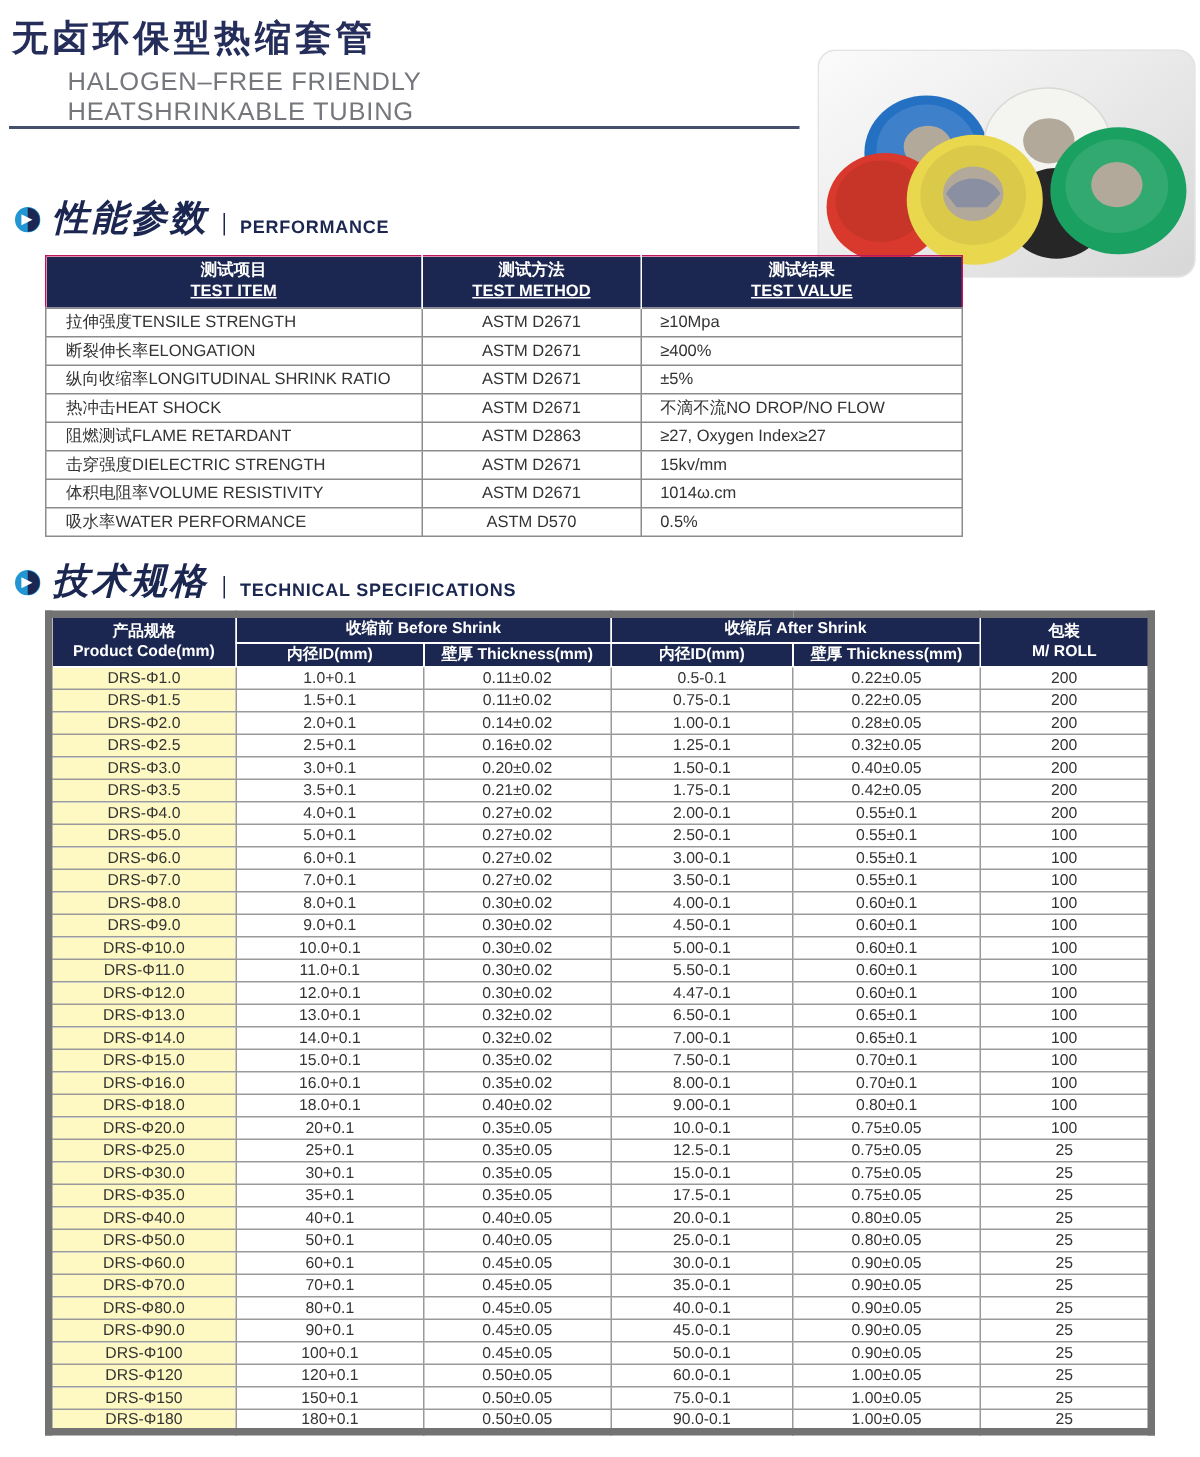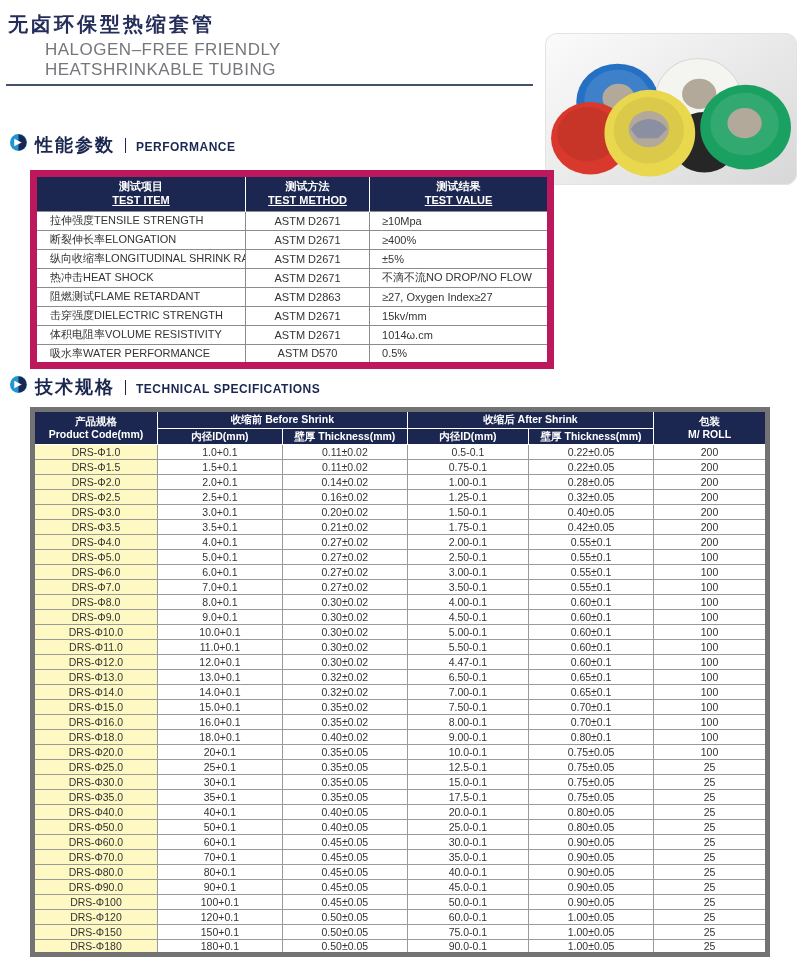--- a/index.html
+++ b/index.html
@@ -2,42 +2,42 @@
 <html><head>
 <meta charset="utf-8">
 <style>
   * { margin:0; padding:0; box-sizing:border-box; }
   html,body { background:#ffffff; }
   body { width:800px; height:971px; position:relative; font-family:"Liberation Sans", sans-serif; color:#333; }
   .page { position:relative; width:800px; height:971px; overflow:hidden; background:#fff; }
 
   
   .doc-header { position:absolute; left:8px; top:12px; width:540px; }
-  .title-cn { font-size:20px; font-weight:bold; color:#252e5a; letter-spacing:3px; line-height:1.2; }
+  .title-cn { font-size:24px; font-weight:bold; color:#252e5a; letter-spacing:3px; line-height:1.2; }
   .subtitle { margin-top:4px; font-size:17px; font-weight:normal; color:#75777c; letter-spacing:0.5px; line-height:1.18;margin-left:37px; }
   .header-rule { position:absolute; left:6px; top:84px; width:527px; height:2px; background:#454f6e; }
 
   
   .product-photo { position:absolute; left:545px; top:33px; width:252px; height:152px; border-radius:12px;
     background:linear-gradient(145deg,#fbfbfb 0%,#ececec 45%,#d7d7d7 100%); box-shadow:0 0 0 1px #e3e3e3 inset; overflow:hidden; }
   .product-photo svg { display:block; width:100%; height:100%; }
 
   
   .section-head { position:absolute; display:flex; align-items:flex-end; gap:8px; }
   .section-head .sec-icon { width:17px; height:17px; margin-bottom:3px; flex:0 0 auto; }
-  .sec-title-cn { font-size:18px; font-weight:bold; color:#1b2750; letter-spacing:2px; line-height:1; }
+  .sec-title-cn { font-size:24px; font-weight:bold; color:#1b2750; letter-spacing:2px; line-height:1;font-style:italic; }
   .sec-divider { width:1px; height:15px; background:#1b2750; margin:0 2px 1px 2px; }
   .sec-title-en { font-size:12px; font-weight:bold; color:#1b2750; letter-spacing:0.5px; line-height:1; margin-bottom:1px; }
 
   
   table { border-collapse:collapse; table-layout:fixed; }
   th,td { overflow:hidden; white-space:nowrap; }
 
   
-  .perf-table { position:absolute; left:30px; top:170px; width:524px; border:7px solid #be185d; }
+  .perf-table { position:absolute; left:30px; top:170px; width:612px; border:1px solid #be185d; }
   .perf-table th { background:#1b2750; color:#fff; font-size:11px; font-weight:bold; text-align:center; padding:3px 2px; line-height:1.25; }
   .perf-table th + th { border-left:1px solid #fff; }
   .perf-table td { border:1px solid #8c8c8c; font-size:11px; color:#333; height:19px; padding:1px 4px; background:#fff; }
   .perf-table td:nth-child(1) { text-align:left; padding-left:13px; }
   .perf-table td:nth-child(2) { text-align:center; }
   .perf-table td:nth-child(3) { text-align:left; padding-left:12px; }
   .perf-table th .en { display:block; font-weight:bold;text-decoration:underline; }
 
   
   .spec-table { position:absolute; left:30px; top:407px; width:740px; border:5px solid #737373; }

